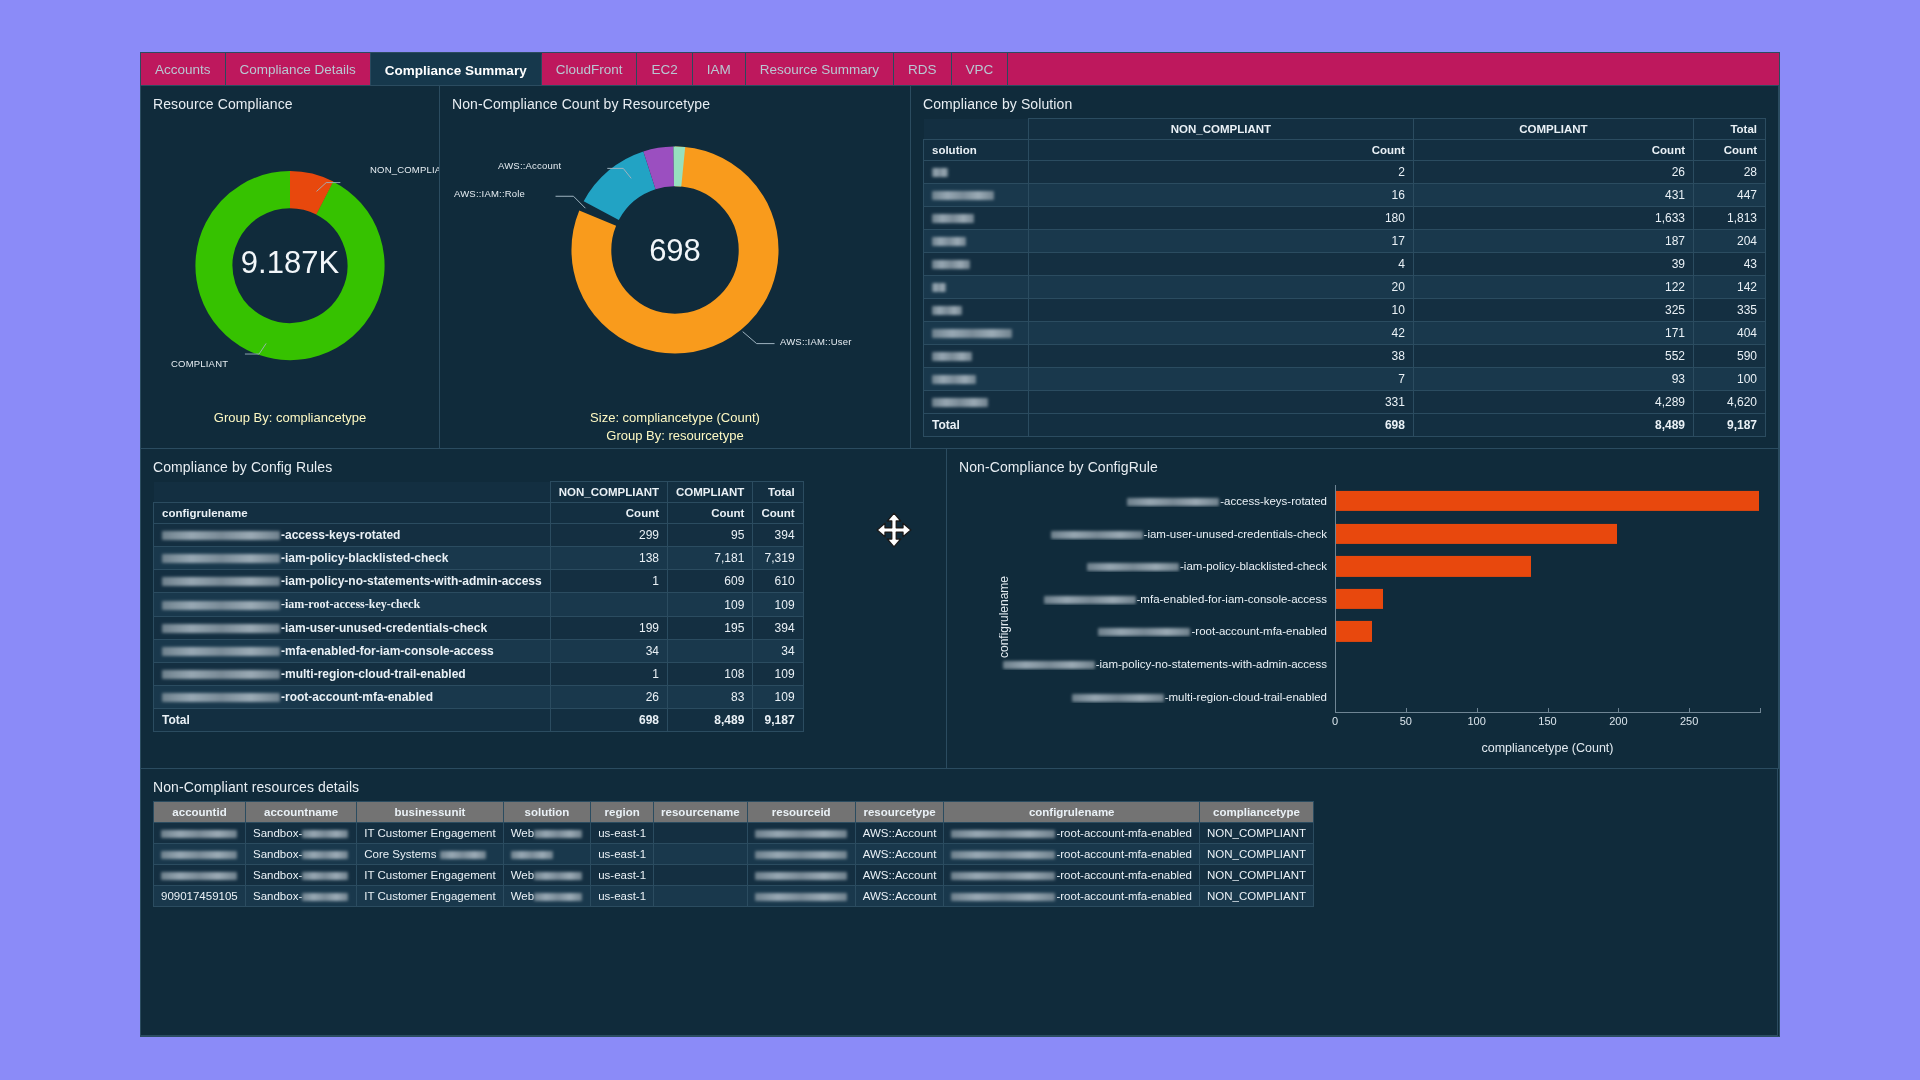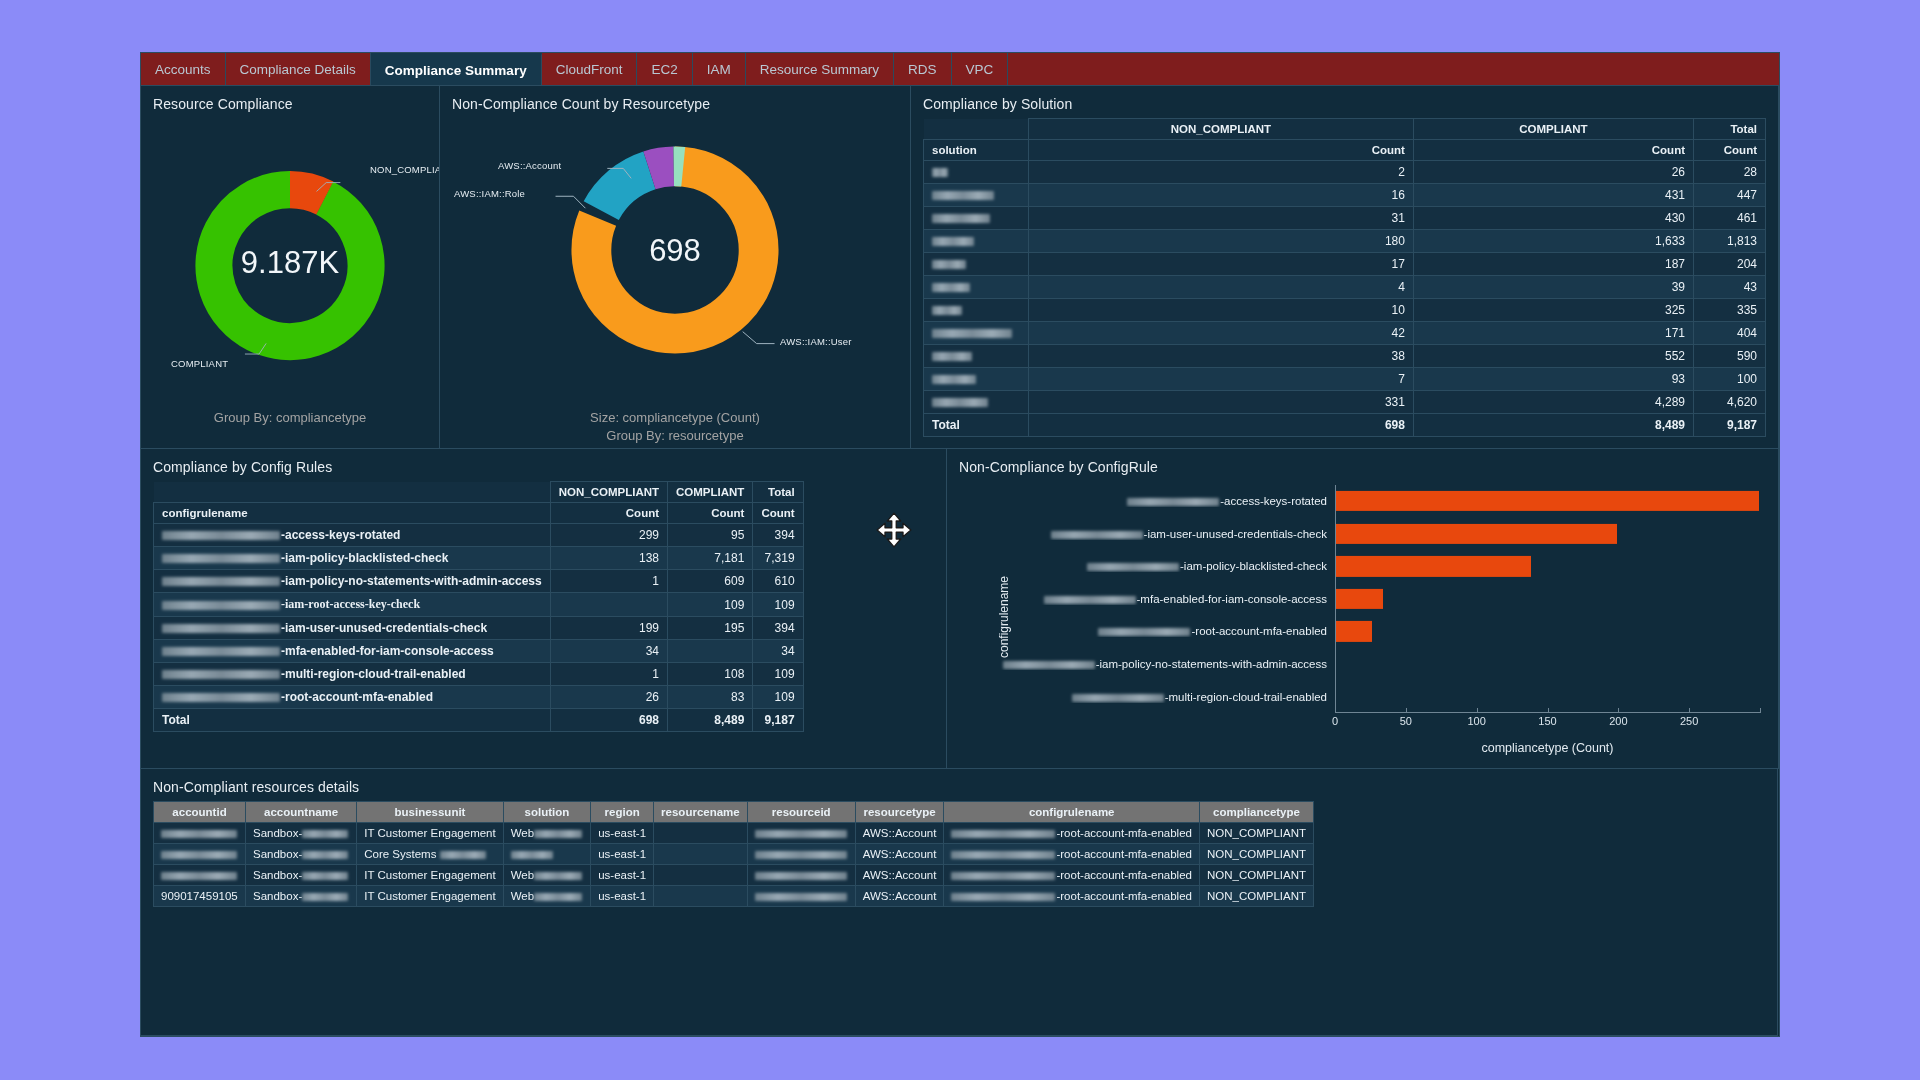--- a/index.html
+++ b/index.html
@@ -14,21 +14,21 @@
     position: absolute;
     left: 140px; top: 52px;
     width: 1640px; height: 985px;
     background: #102b3b;
     border: 1px solid #2b4c60;
     display: flex; flex-direction: column;
   }
   
   .tabbar {
     height: 33px;
-    background: #7f1d1d;
+    background: #be185d;
     display: flex; align-items: stretch;
     flex: 0 0 auto;
     border-bottom: 1px solid #2a4a5e;
   }
   .tab {
     display: flex; align-items: center;
     padding: 0 14px;
     font-size: 13.5px;
     color: #b9c7d2;
     border-right: 1px solid #2a4a5e;
@@ -73,21 +73,21 @@
   
   .donut-wrap { position: relative; width: 100%; height: 290px; }
   .donut-center {
     position: absolute; left: 0; right: 0;
     top: 50%; transform: translateY(-50%);
     text-align: center;
     font-size: 31px; color: #f2f6f9; font-weight: 400;
     pointer-events: none;
   }
   .donut-foot {
-    text-align: center; font-size: 13px; color: #a3a3a3;
+    text-align: center; font-size: 13px; color: #fef9c3;
     line-height: 16px; margin-top: 2px;
   }
   .lbl {
     position: absolute; font-size: 9.5px; color: #e6edf2;
     white-space: nowrap; letter-spacing: .2px;
   }
 
   
   table.pv { border-collapse: collapse; width: 100%; font-size: 12px; }
   table.pv th, table.pv td {
@@ -259,42 +259,42 @@
                 <td class="num">26</td>
                 <td class="num">28</td>
               </tr>
               <tr class="body-row">
                 <td><span class="redact" style="width: 62px;"></span></td>
                 <td class="num">16</td>
                 <td class="num">431</td>
                 <td class="num">447</td>
               </tr>
               <tr class="body-row">
-                <td><span class="redact" style="width: 58px;"></span></td>
-                <td class="num">31</td>
-                <td class="num">430</td>
-                <td class="num">461</td>
-              </tr>
-              <tr class="body-row">
                 <td><span class="redact" style="width: 42px;"></span></td>
                 <td class="num">180</td>
                 <td class="num">1,633</td>
                 <td class="num">1,813</td>
               </tr>
               <tr class="body-row">
                 <td><span class="redact" style="width: 34px;"></span></td>
                 <td class="num">17</td>
                 <td class="num">187</td>
                 <td class="num">204</td>
               </tr>
               <tr class="body-row">
                 <td><span class="redact" style="width: 38px;"></span></td>
                 <td class="num">4</td>
                 <td class="num">39</td>
                 <td class="num">43</td>
+              </tr>
+              <tr class="body-row">
+                <td><span class="redact" style="width: 14px;"></span></td>
+                <td class="num">20</td>
+                <td class="num">122</td>
+                <td class="num">142</td>
               </tr>
               <tr class="body-row">
                 <td><span class="redact" style="width: 30px;"></span></td>
                 <td class="num">10</td>
                 <td class="num">325</td>
                 <td class="num">335</td>
               </tr>
               <tr class="body-row">
                 <td><span class="redact" style="width: 80px;"></span></td>
                 <td class="num">42</td>

